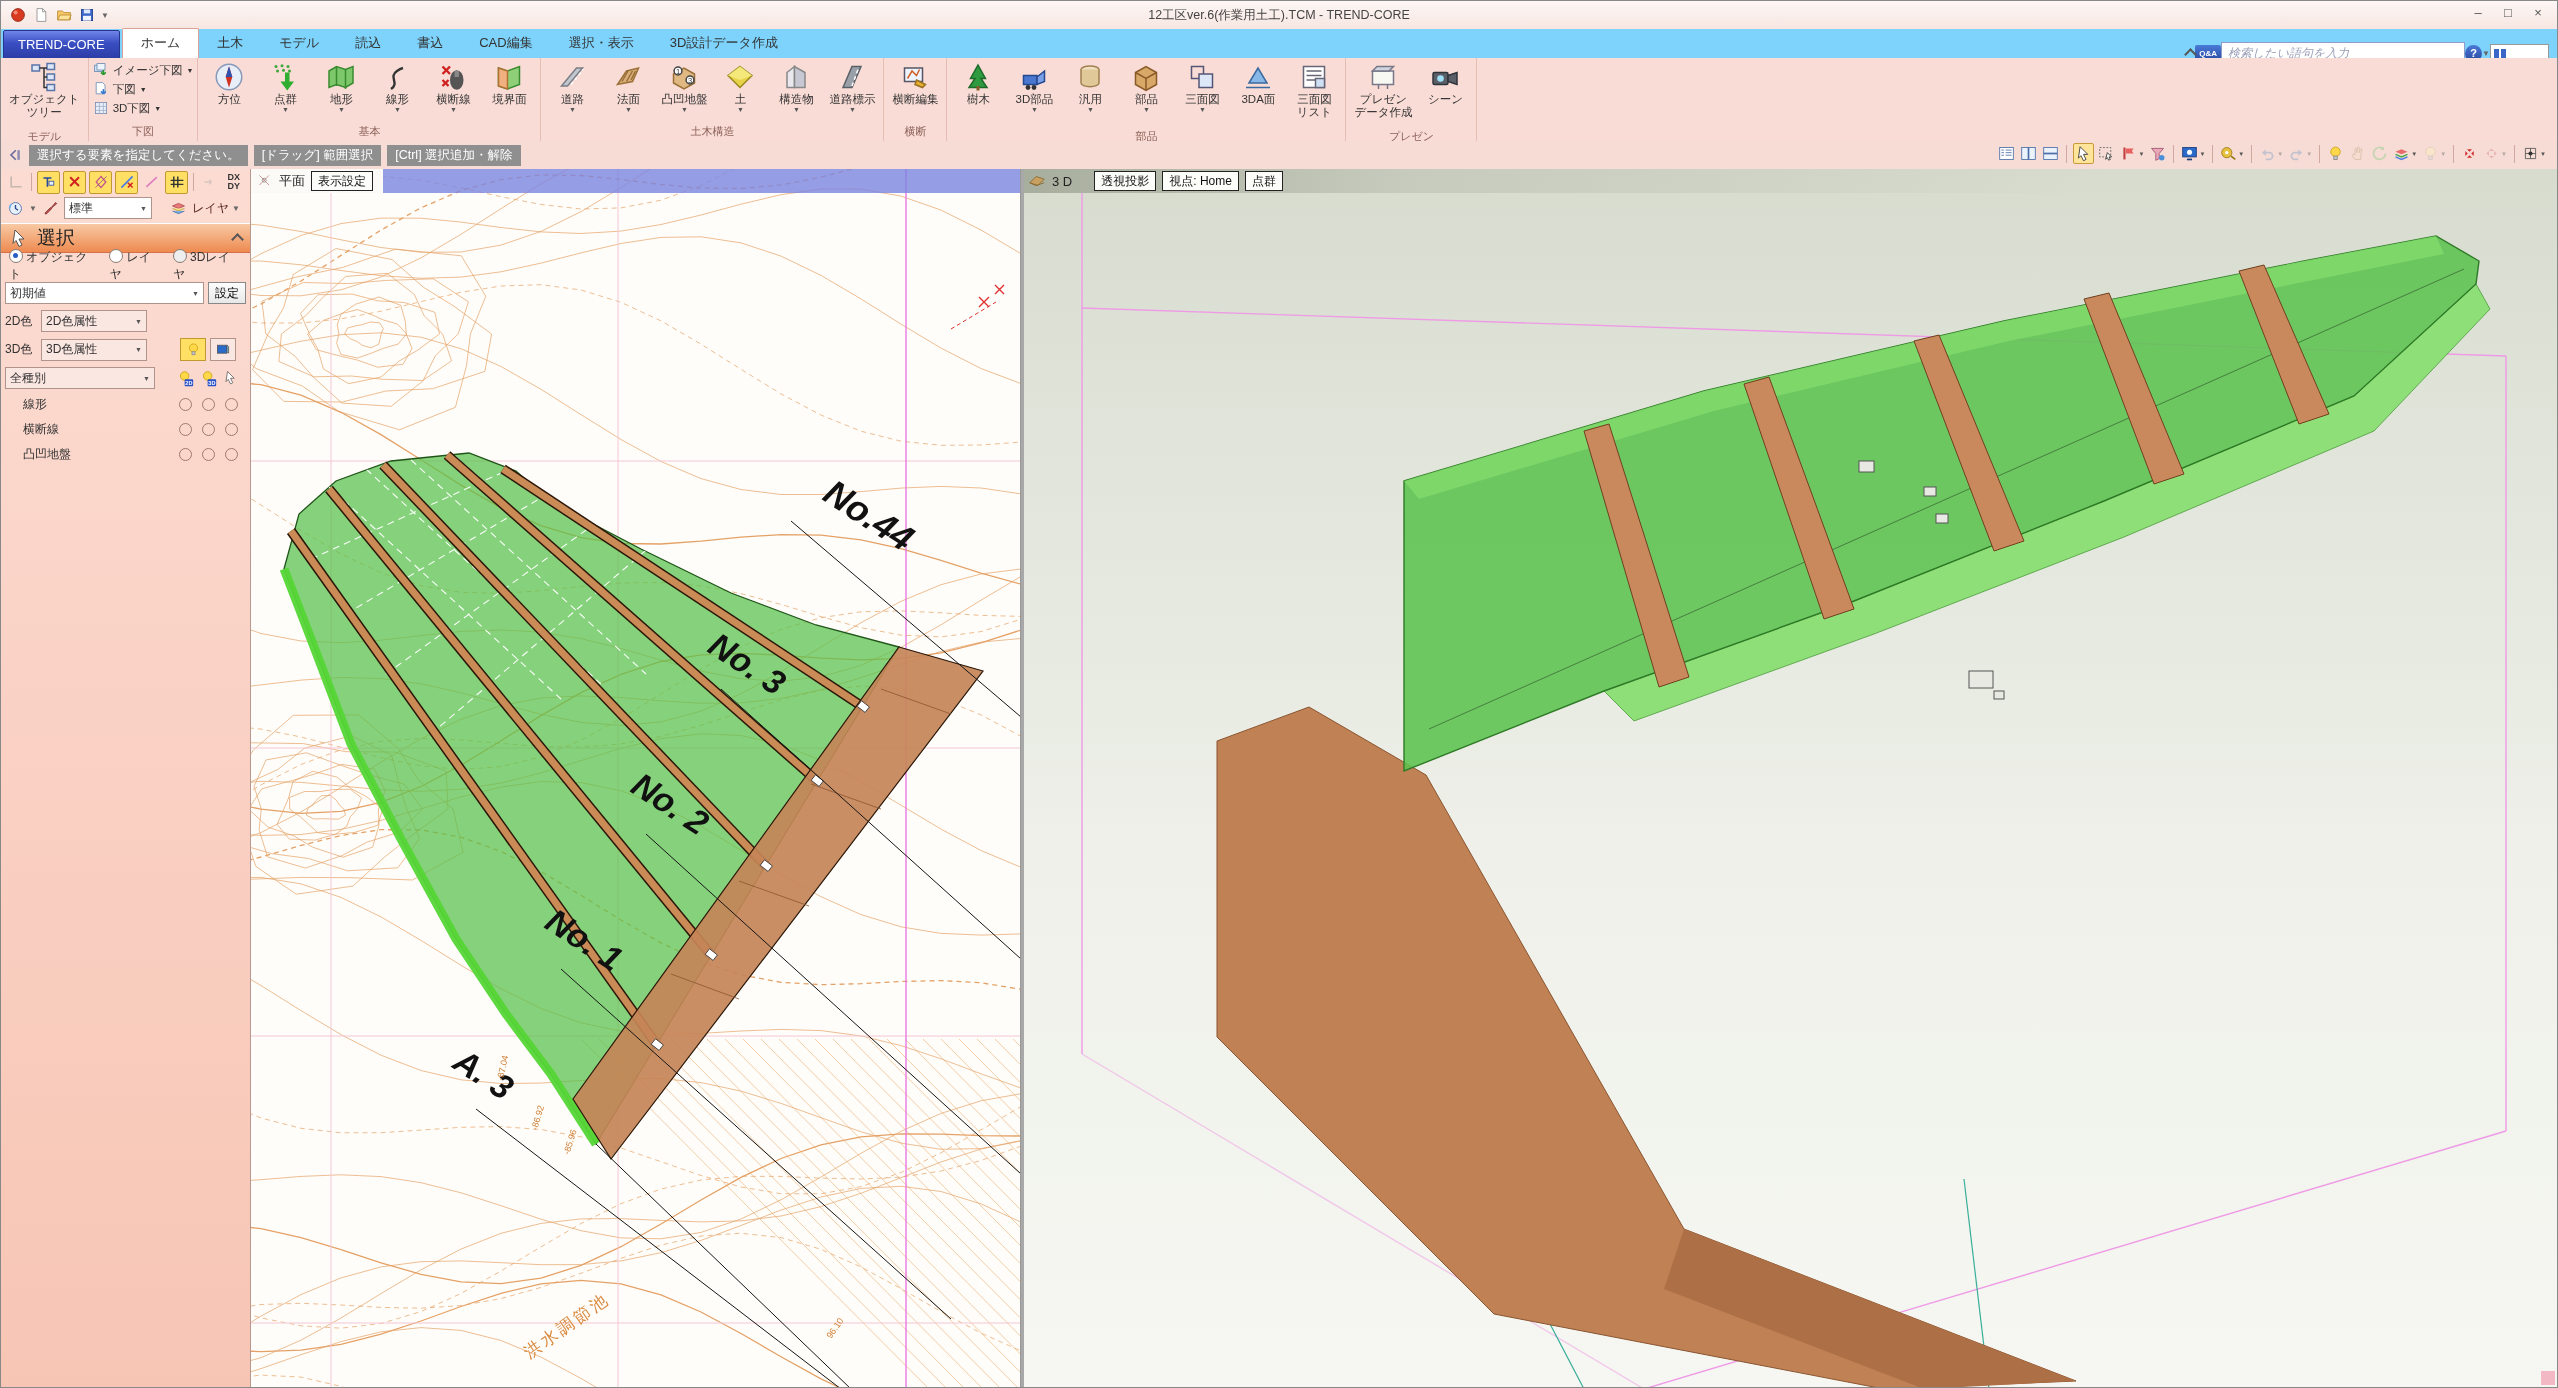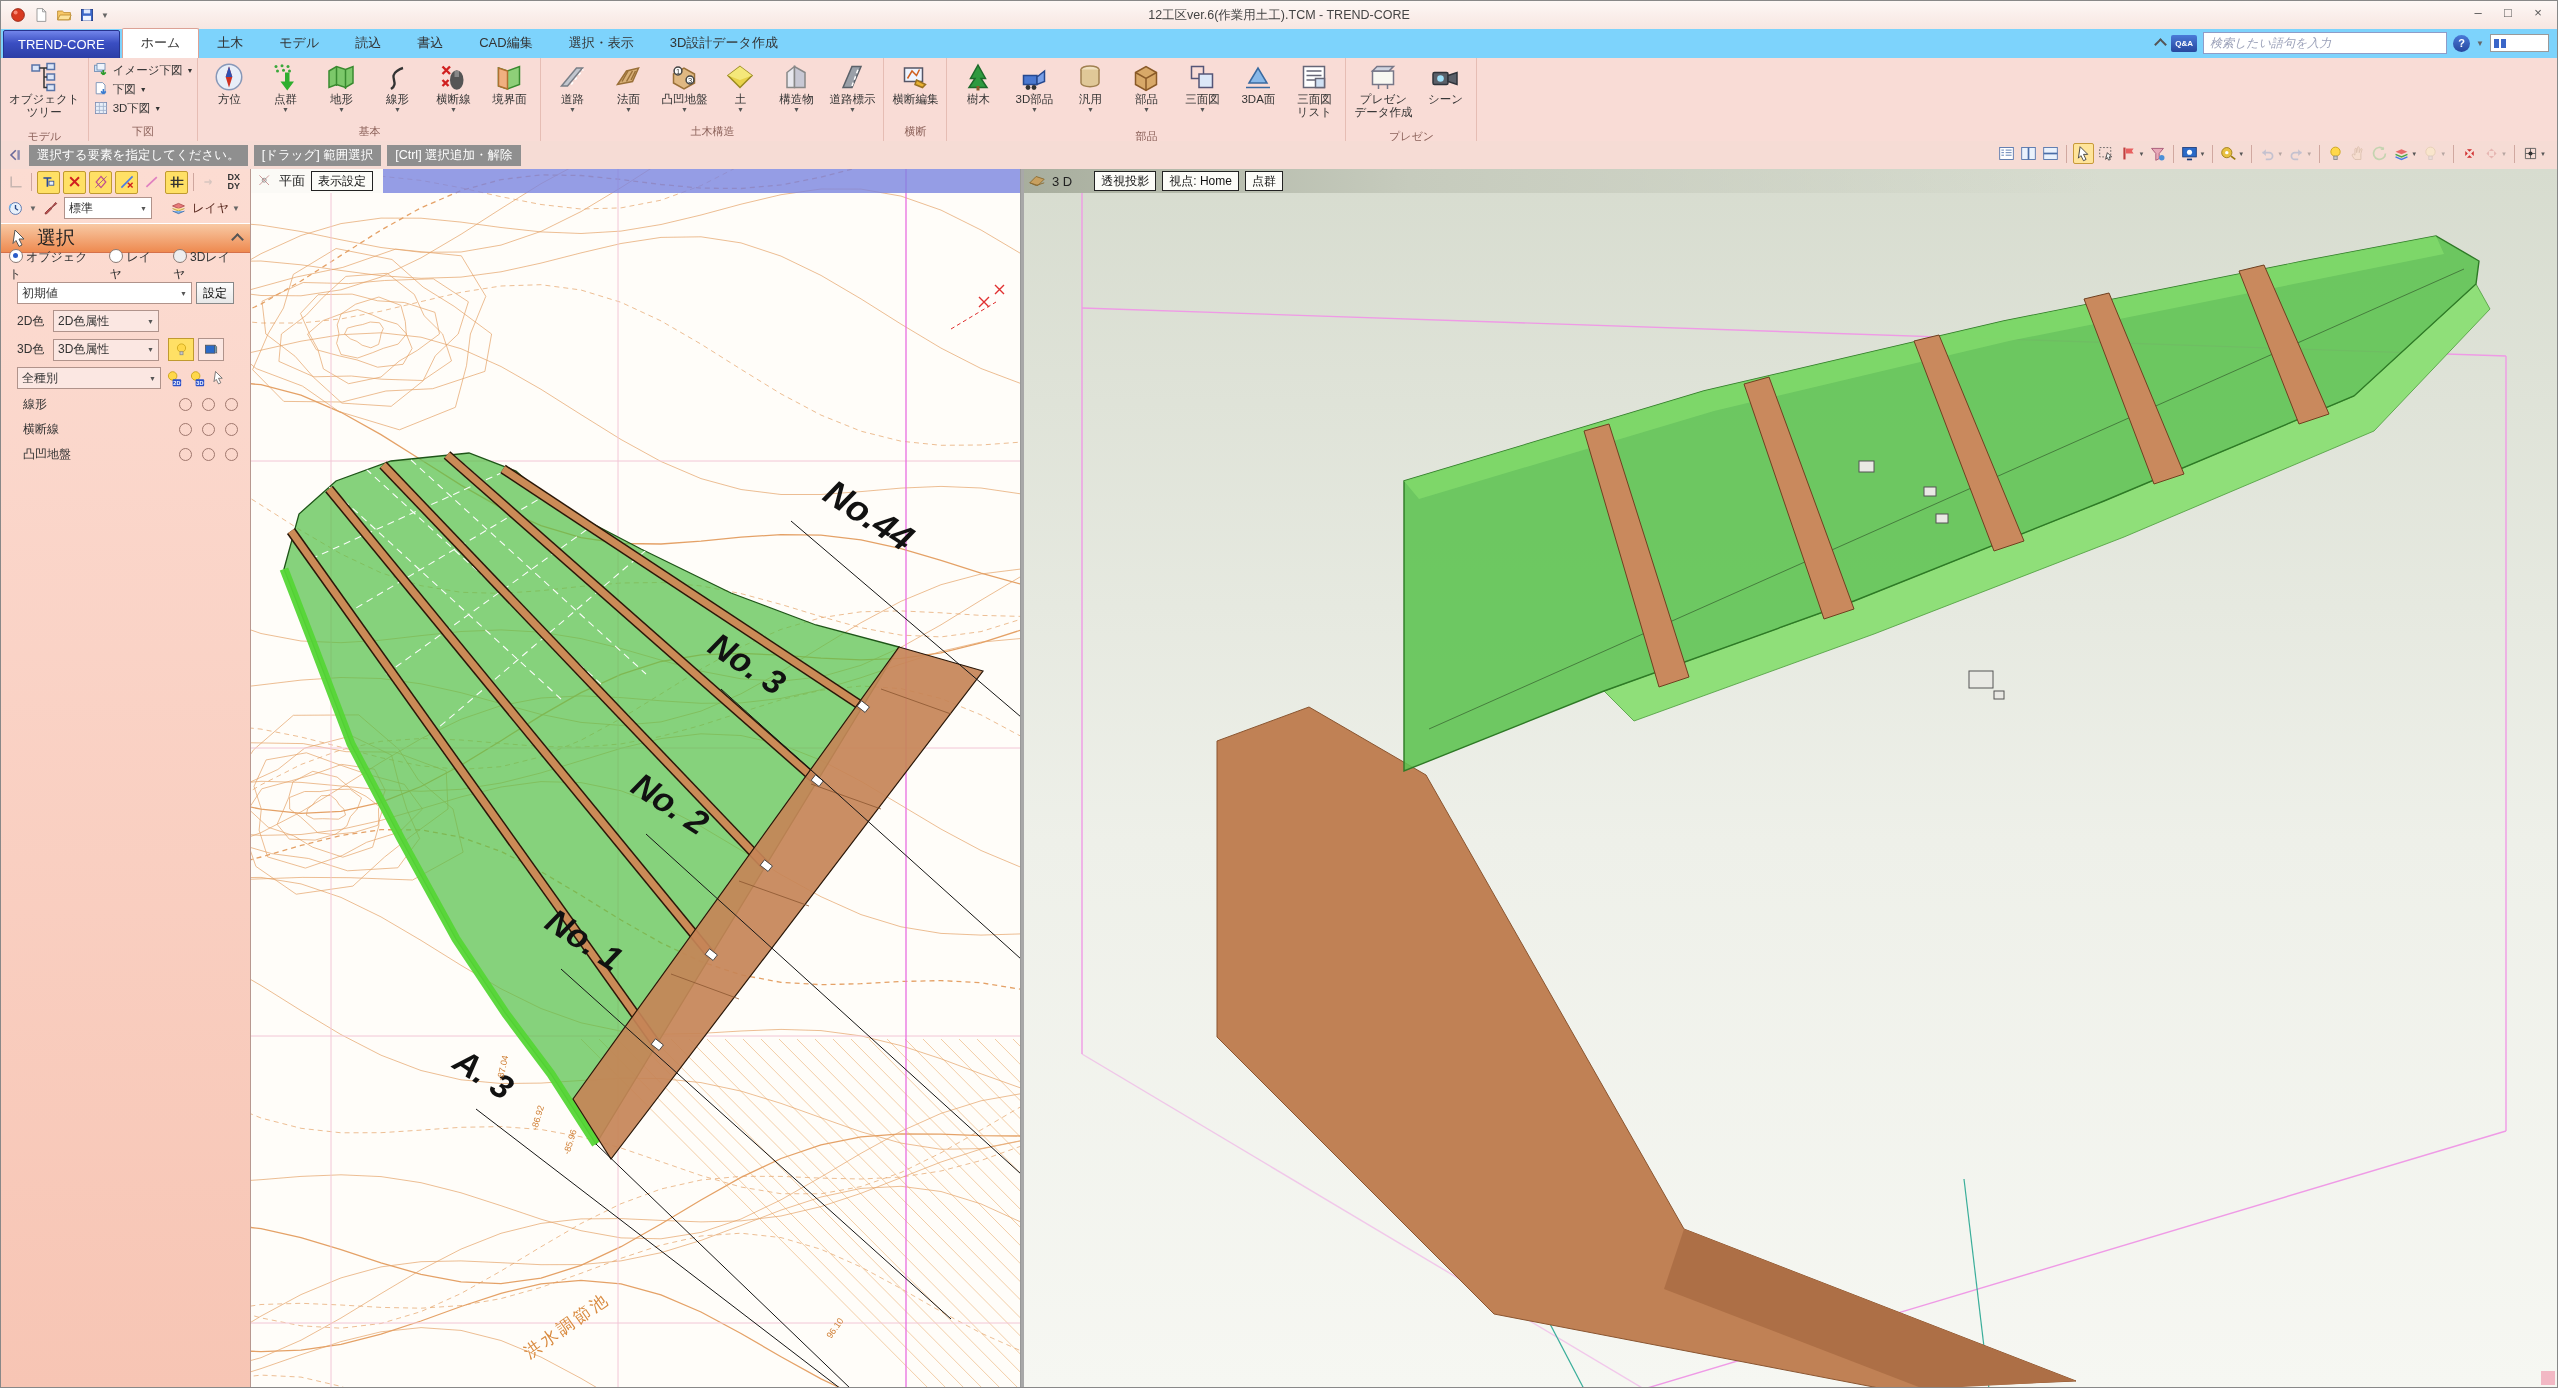--- a/index.html
+++ b/index.html
@@ -9,21 +9,21 @@
   #qat{display:flex;align-items:center;gap:5px;padding-left:8px;}
   .qicon{width:18px;height:18px;display:flex;align-items:center;justify-content:center;}
   #wintitle{position:absolute;left:50%;transform:translateX(-50%);font-size:12.5px;color:#444;white-space:nowrap;}
   #wincontrols{position:absolute;right:4px;top:0;display:flex;}
   .winbtn{width:30px;height:22px;display:flex;align-items:center;justify-content:center;font-size:13px;color:#555;}
   
   #tabrow{position:absolute;left:0;top:28px;width:100%;height:29px;background:#7dd3fc;border-bottom:1px solid #e0b0a6;display:flex;}
   #appbtn{height:27px;margin:1px 2px 0 2px;padding:0 14px;background:linear-gradient(#7285ea,#3a4ec2 45%,#2c3da6);color:#fff;font-size:13px;display:flex;align-items:center;border:1px solid #27348e;border-radius:2px 2px 0 0;}
   .tab{padding:5px 18px 6px 18px;font-size:13px;color:#333;white-space:nowrap;}
   .tab.active{background:#fff;border:1px solid #dca296;border-bottom:none;border-radius:2px 2px 0 0;}
-  #tabright{position:absolute;right:8px;top:3px;display:flex;align-items:center;gap:6px;}
+  #tabright{position:absolute;right:8px;top:13px;display:flex;align-items:center;gap:0;}
   #searchbox{width:230px;height:20px;border:1px solid #8f9cc8;font-size:12px;padding:0 6px;color:#333;background:#fff;}
   #searchbox::placeholder{color:#9aa0b8;font-style:italic;}
   .qa-badge{width:26px;height:17px;background:linear-gradient(#4a7ad8,#27479e);color:#fff;font-size:8px;font-weight:bold;display:flex;align-items:center;justify-content:center;border-radius:2px;}
   .help-circle{width:17px;height:17px;border-radius:50%;background:linear-gradient(#4a7ad8,#27479e);color:#fff;font-size:11px;font-weight:bold;display:flex;align-items:center;justify-content:center;}
   .lic-box{width:54px;height:16px;background:#fff;border:1px solid #999;display:flex;align-items:center;gap:2px;padding-left:3px;}
   .lic-bar{width:5px;height:9px;background:#3a66c8;}
   .caret{font-size:8px;color:#666;}
   
   #ribbon{position:absolute;left:0;top:57px;width:100%;height:83px;background:#f9dcd6;border-bottom:1px solid #d9a99f;display:flex;}
   .rgroup{display:flex;flex-direction:column;border-right:1px solid #e6bdb4;padding:2px 4px 0 4px;}
@@ -52,21 +52,21 @@
   .combo{background:#fff;border:1px solid #b0938b;height:20px;display:flex;align-items:center;justify-content:space-between;padding:0 4px;font-size:12px;color:#333;}
   .combo.pink{background:#fbe7e2;}
   .cdrop{font-size:7px;color:#555;margin-left:6px;}
   #selheader{height:28px;margin-top:2px;background:linear-gradient(#f8c9a4,#ee8a50);display:flex;align-items:center;padding:0 8px;gap:8px;border-top:1px solid #fff;border-bottom:1px solid #d5714a;}
   #selheader .ptitle{font-size:19px;color:#222;flex:1;}
   .chev{width:7px;height:7px;border-left:2px solid #555;border-top:2px solid #555;transform:rotate(45deg);margin-top:3px;}
   .modes{display:flex;align-items:center;gap:10px;height:26px;padding:0 8px;font-size:12px;color:#333;}
   .radio{width:12px;height:12px;border-radius:50%;border:1px solid #8a7a74;background:#fff;display:inline-block;vertical-align:-2px;margin-right:3px;position:relative;}
   .radio.sel::after{content:"";position:absolute;left:2.5px;top:2.5px;width:5px;height:5px;border-radius:50%;background:#2a5cc8;}
   .radio.dim{background:#eee;}
-  .prow{display:flex;align-items:center;gap:4px;padding:3px 16px;}
+  .prow{display:flex;align-items:center;gap:4px;padding:3px 4px;}
   .setbtn{height:20px;background:linear-gradient(#fdfdfd,#e8e8e8);border:1px solid #888;font-size:12px;padding:0 6px;display:flex;align-items:center;}
   .flabel{font-size:12px;color:#333;width:32px;}
   .togglebtn{width:24px;height:21px;border:1px solid #b0938b;display:flex;align-items:center;justify-content:center;background:#fbe7e2;}
   .togglebtn.on{background:#ffe065;border-color:#c09a30;}
   .typehead-icons{display:flex;gap:6px;margin-left:auto;padding-right:8px;}
   .typerow{display:flex;align-items:center;height:25px;padding-left:22px;font-size:12px;color:#333;}
   .typerow .circles{margin-left:auto;display:flex;gap:10px;padding-right:12px;}
   .circ{width:11px;height:11px;border-radius:50%;border:1px solid #a0786e;background:transparent;}
   
   #pane2d{position:absolute;left:250px;top:168px;width:770px;height:1220px;background:#fffdf9;overflow:hidden;border-right:1px solid #999;box-sizing:border-box;}

